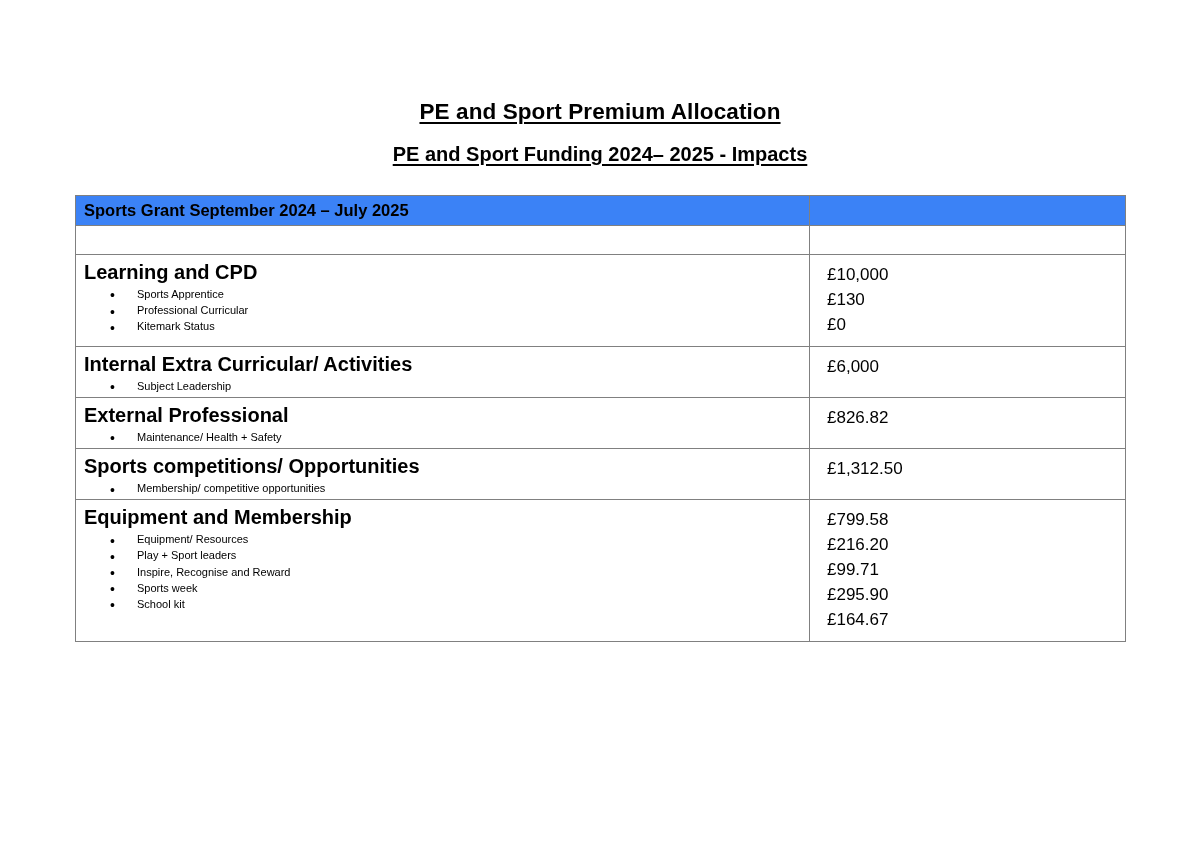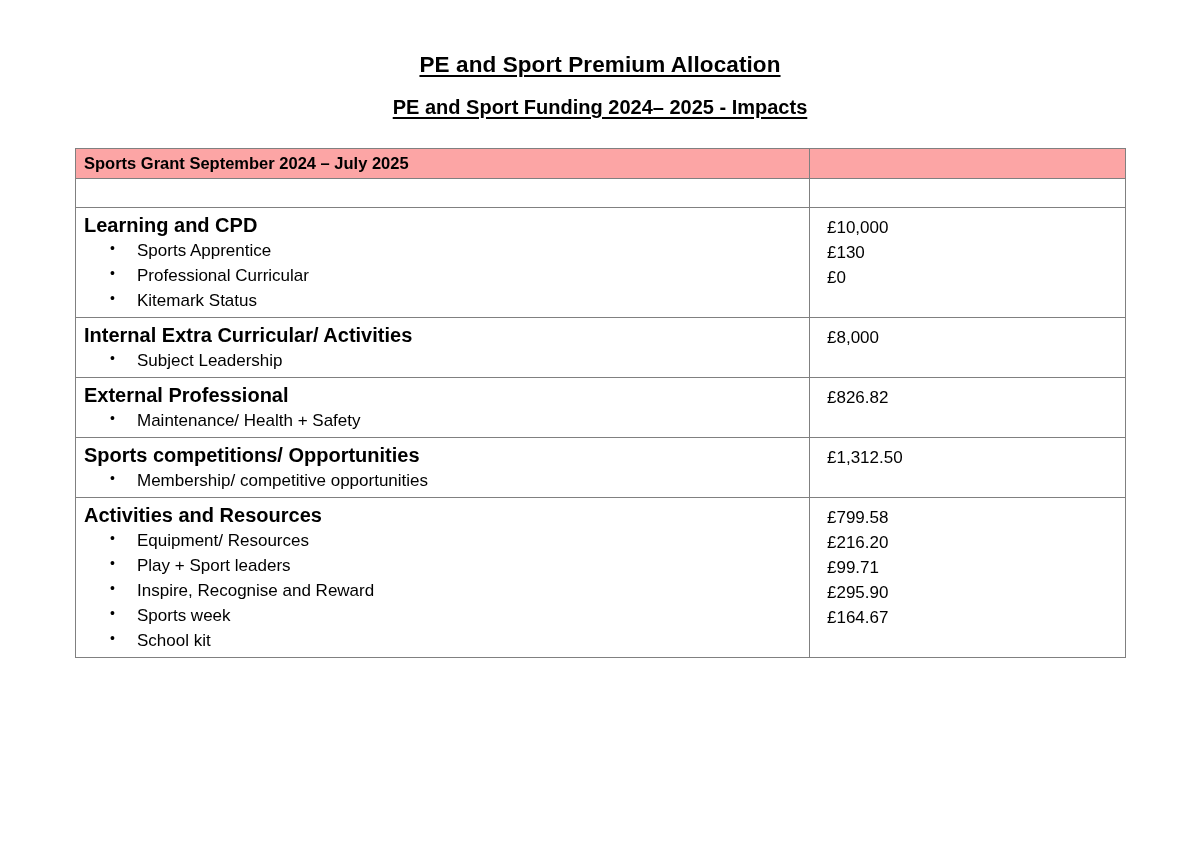--- a/index.html
+++ b/index.html
@@ -17,21 +17,21 @@
   .page {
     position: relative;
     width: 1200px;
     height: 849px;
     background: #ffffff;
     box-sizing: border-box;
   }
 
   
   .titles {
-    padding-top: 52px;
+    padding-top: 99px;
     text-align: center;
   }
   .doc-title {
     font-size: 22.5px;
     font-weight: bold;
     letter-spacing: 0.1px;
     line-height: 1.15;
     margin: 0;
     display: block;
   }
@@ -69,21 +69,21 @@
   table.grant td {
     border: 1px solid #808080;
     vertical-align: top;
     padding: 0;
   }
   col.c-desc { width: 734px; }
   col.c-amt  { width: 316px; }
 
   
   tr.head-row td {
-    background: #fca5a5;
+    background: #3b82f6;
     height: 29px;
   }
   .head-text {
     font-size: 16.5px;
     font-weight: bold;
     line-height: 1.2;
     padding: 5px 8px 4px 8px;
     white-space: nowrap;
   }
   .head-blank {
@@ -103,21 +103,21 @@
     padding: 4px 8px 0 8px;
   }
 
   ul.bullets {
     list-style: none;
     margin: 0;
     padding: 0 0 3px 0;
   }
   ul.bullets li {
     position: relative;
-    font-size: 17px;
+    font-size: 11px;
     line-height: 1.47;
     padding-left: 61px;
   }
   ul.bullets li::before {
     content: "\2022";
     position: absolute;
     left: 34px;
     top: -0.5px;
     font-size: 14px;
     line-height: inherit;
@@ -193,21 +193,21 @@
 
         <tr>
           <td>
             <div class="sec-title">Internal Extra Curricular/ Activities</div>
             <ul class="bullets">
               <li>Subject Leadership</li>
             </ul>
           </td>
           <td>
             <ul class="amounts amt-offset-2">
-              <li>£8,000</li>
+              <li>£6,000</li>
             </ul>
           </td>
         </tr>
 
         <tr>
           <td>
             <div class="sec-title">External Professional</div>
             <ul class="bullets">
               <li>Maintenance/ Health + Safety</li>
             </ul>
@@ -228,21 +228,21 @@
           </td>
           <td class="row-tall-pad">
             <ul class="amounts amt-offset-3">
               <li>£1,312.50</li>
             </ul>
           </td>
         </tr>
 
         <tr>
           <td class="row-last-pad">
-            <div class="sec-title">Activities and Resources</div>
+            <div class="sec-title">Equipment and Membership</div>
             <ul class="bullets">
               <li>Equipment/ Resources</li>
               <li>Play + Sport leaders</li>
               <li>Inspire, Recognise and Reward</li>
               <li>Sports week</li>
               <li>School kit</li>
             </ul>
           </td>
           <td class="row-last-pad">
             <ul class="amounts amt-offset-1">

